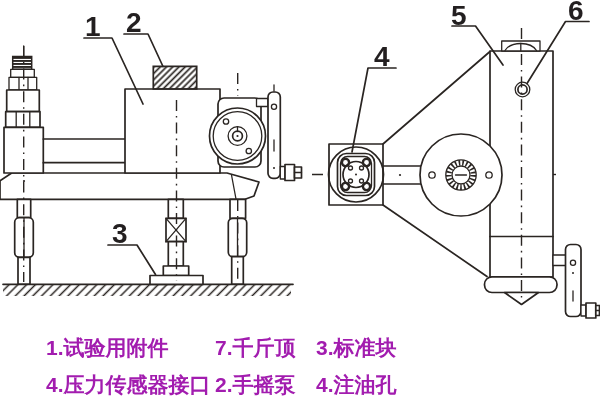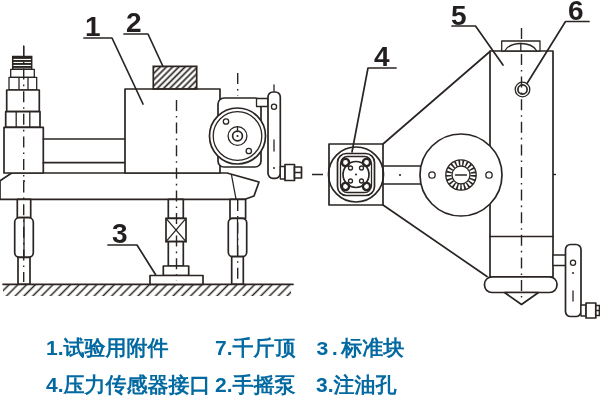--- a/index.html
+++ b/index.html
@@ -7,21 +7,21 @@
          font-family:"Liberation Sans",sans-serif;}
   svg{position:absolute;left:0;top:0;}
   svg *{vector-effect:non-scaling-stroke;}
   .ln{stroke:#2a2522;fill:none;stroke-width:1.7;stroke-linecap:round;stroke-linejoin:round;}
   .thin{stroke-width:1.3;}
   .bold{stroke-width:2.4;}
   .wf{fill:#fff;}
   .dk{fill:#2a2522;stroke:none;}
   .cl{stroke:#2a2522;fill:none;stroke-width:1.4;stroke-dasharray:11 5 1.6 5;}
   .callout{font:bold 28px "Liberation Sans",sans-serif;fill:#231f20;}
-  .legend-item{position:absolute;font:bold 21px "Liberation Sans",sans-serif;color:#0369a1;
+  .legend-item{position:absolute;font:bold 21px "Liberation Sans",sans-serif;color:#a21caf;
                white-space:nowrap;letter-spacing:0px;text-align:center;}
 </style>
 </head>
 <body>
 
 <div id="stage">
 
 <svg width="600" height="400" viewBox="0 0 600 400">
   <defs>
     <pattern id="hatch45" patternUnits="userSpaceOnUse" width="4.4" height="4.4" patternTransform="rotate(45)">
@@ -222,19 +222,19 @@
     <text class="callout" x="112" y="242.5">3</text>
     <text class="callout" x="374" y="65.5">4</text>
     <text class="callout" x="451" y="24.5">5</text>
     <text class="callout" x="568" y="20">6</text>
   </g>
 </svg>
 
   <div>
     <span class="legend-item" style="left:46px;top:334px;">1.试验用附件</span>
     <span class="legend-item" style="left:215px;top:334px;">7.千斤顶</span>
-    <span class="legend-item" style="left:316px;top:334px;font-family:Liberation Mono, monospace;">3.标准块</span>
+    <span class="legend-item" style="left:316px;top:334px;">3.标准块</span>
     <span class="legend-item" style="left:46px;top:371px;">4.压力传感器接口</span>
     <span class="legend-item" style="left:215px;top:371px;">2.手摇泵</span>
-    <span class="legend-item" style="left:316px;top:371px;">3.注油孔</span>
+    <span class="legend-item" style="left:316px;top:371px;">4.注油孔</span>
   </div>
 
 </div>
 
 </body></html>

